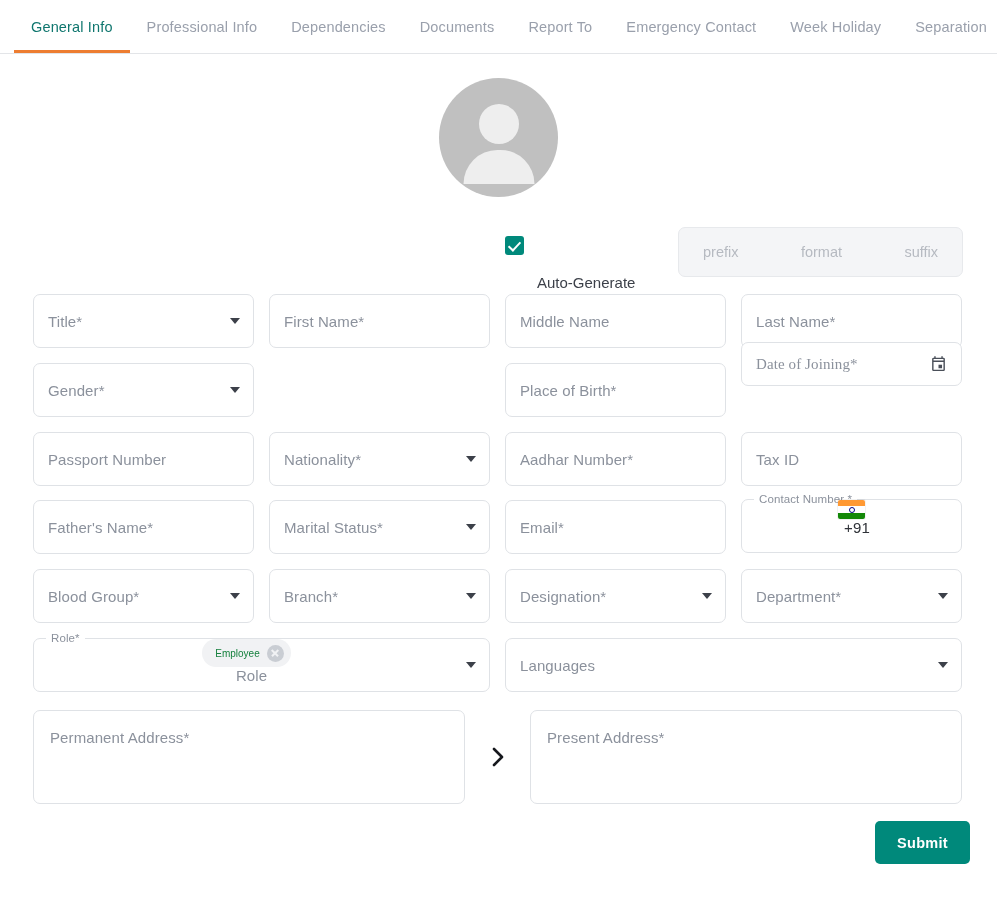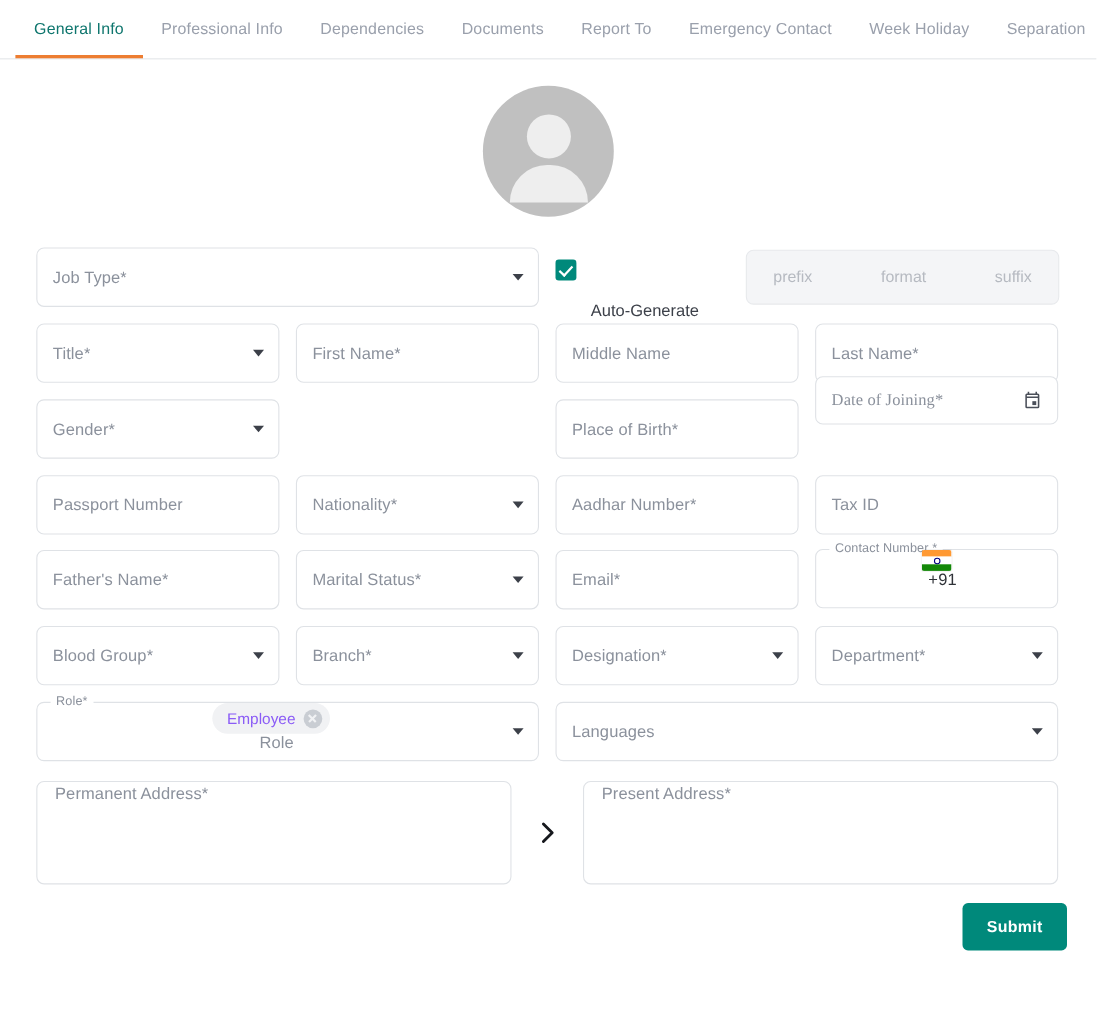--- a/index.html
+++ b/index.html
@@ -148,39 +148,39 @@
     width:6px; height:6px; border-radius:50%; border:1px solid #000080;
   }
   .dial { font-size: 15px; color: #2f3238; margin-left: 11px; letter-spacing:.2px;}
 
   
   .chip {
     display: inline-flex; align-items: center;
     background: #f1f2f4; border-radius: 14px;
     height: 28px; padding: 0 7px 0 13px; margin-right: 10px;
   }
-  .chip-label { font-size: 14px; color: #8b5cf6; }
+  .chip-label { font-size: 10px; color: #15803d; }
   .chip-x {
     width: 17px; height: 17px; border-radius: 50%;
     background: #c9cdd3; margin-left: 7px;
     position: relative; flex: none; cursor: pointer;
   }
   .chip-x::before, .chip-x::after {
     content:""; position:absolute; left:50%; top:50%;
     width: 9px; height: 1.6px; background: #f1f2f4;
     transform-origin: center;
   }
   .chip-x::before { transform: translate(-50%,-50%) rotate(45deg); }
   .chip-x::after  { transform: translate(-50%,-50%) rotate(-45deg); }
 
   
   .ta {
     position: absolute;
     border: 1px solid #dfe2e6; border-radius: 7px; background: #fff;
-    padding: 2px 16px;
+    padding: 18px 16px;
     cursor: text;
   }
   .ta .ph { font-size: 15px; color: #8b919c; }
 
   .chev {
     position: absolute; left: 485px; top: 742px;
     width: 24px; height: 30px;
   }
 
   
@@ -227,24 +227,20 @@
       </div>
   </div>
 
   <div class="avatar-wrap">
     <div class="avatar">
       <div class="head"></div>
       <div class="body"></div>
     </div>
   </div>
 
-  <div class="field select abs" style="left:33px; top:225px; width:457px;">
-    <span class="ph">Job Type*</span>
-    <span class="caret"></span>
-  </div>
 
   <div class="cb-block">
     <div class="cbox"></div>
     <div class="cb-label">
       <span>Auto-Generate</span><br>
       <span>Employee ID</span>
     </div>
   </div>
 
   <div class="pfs">

